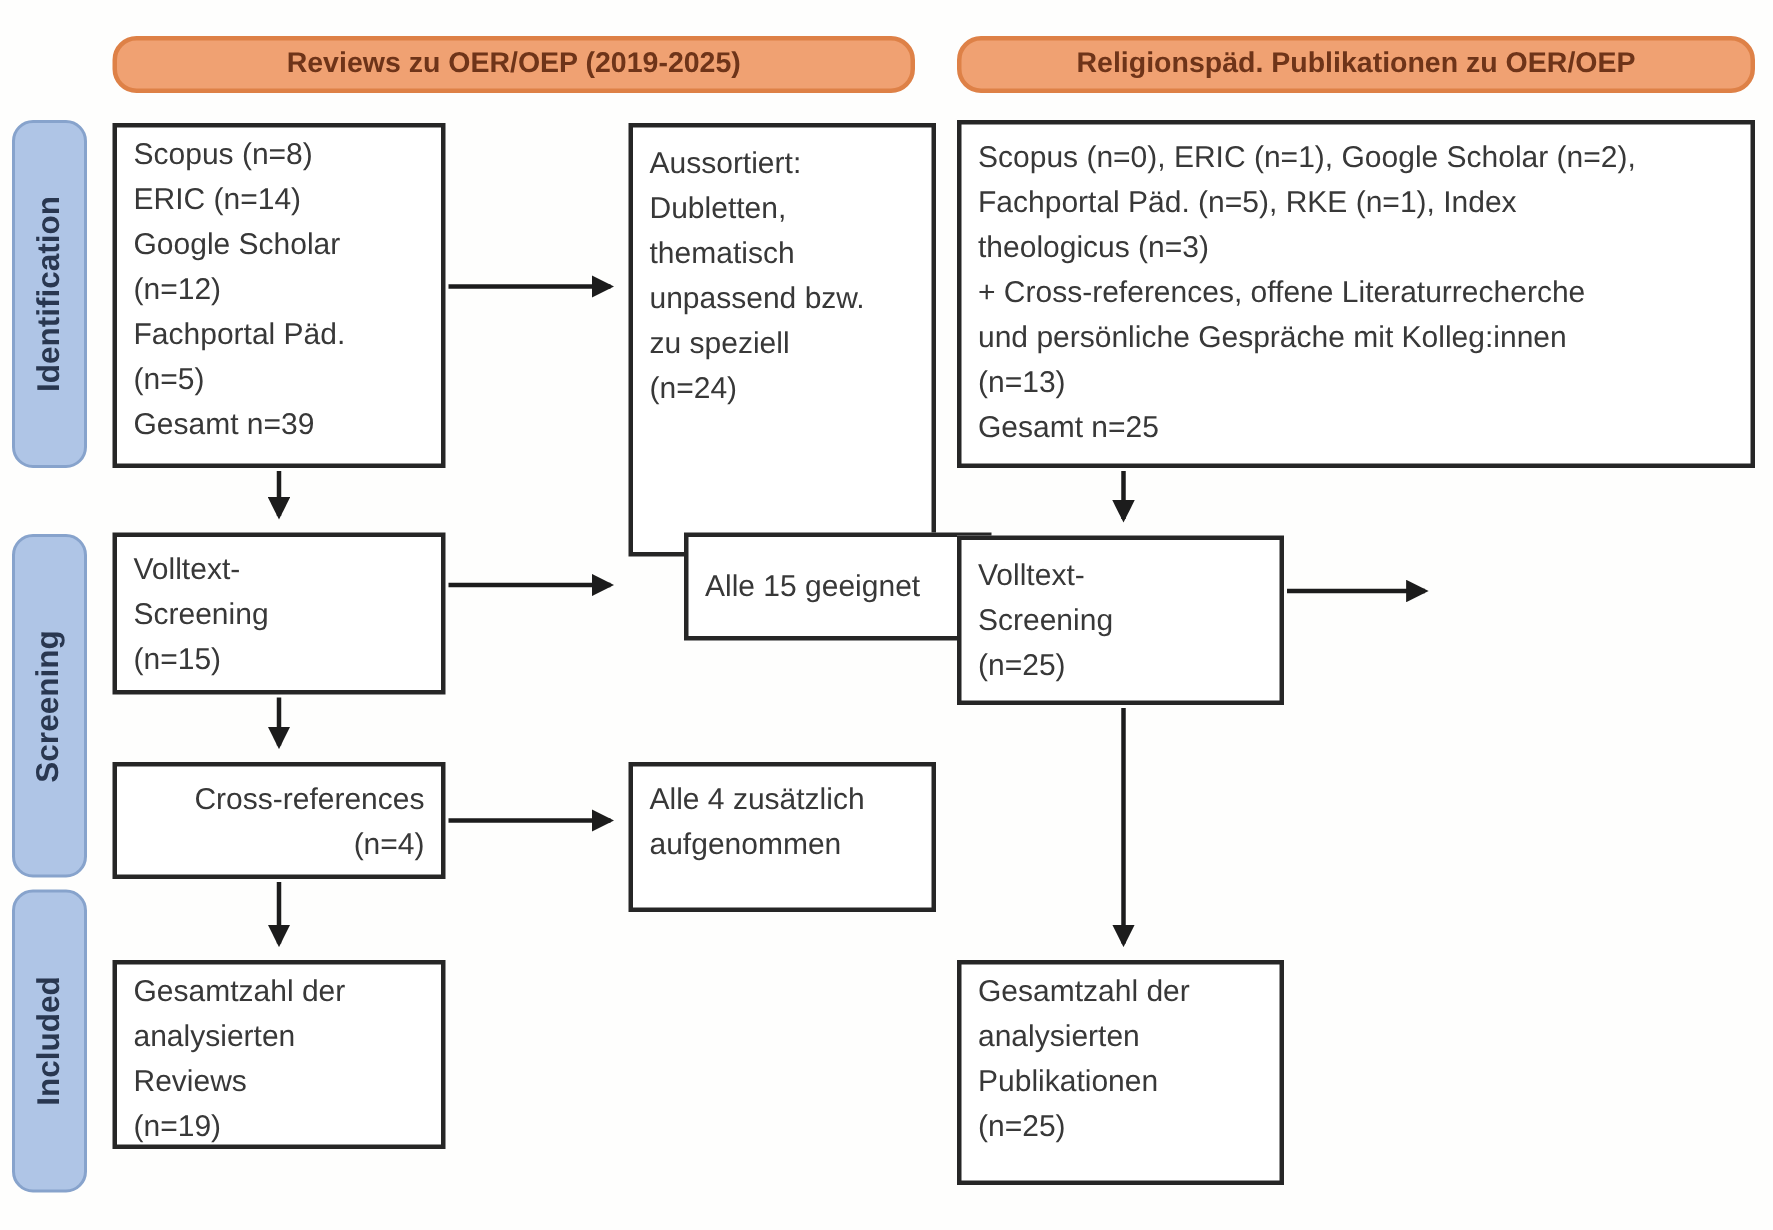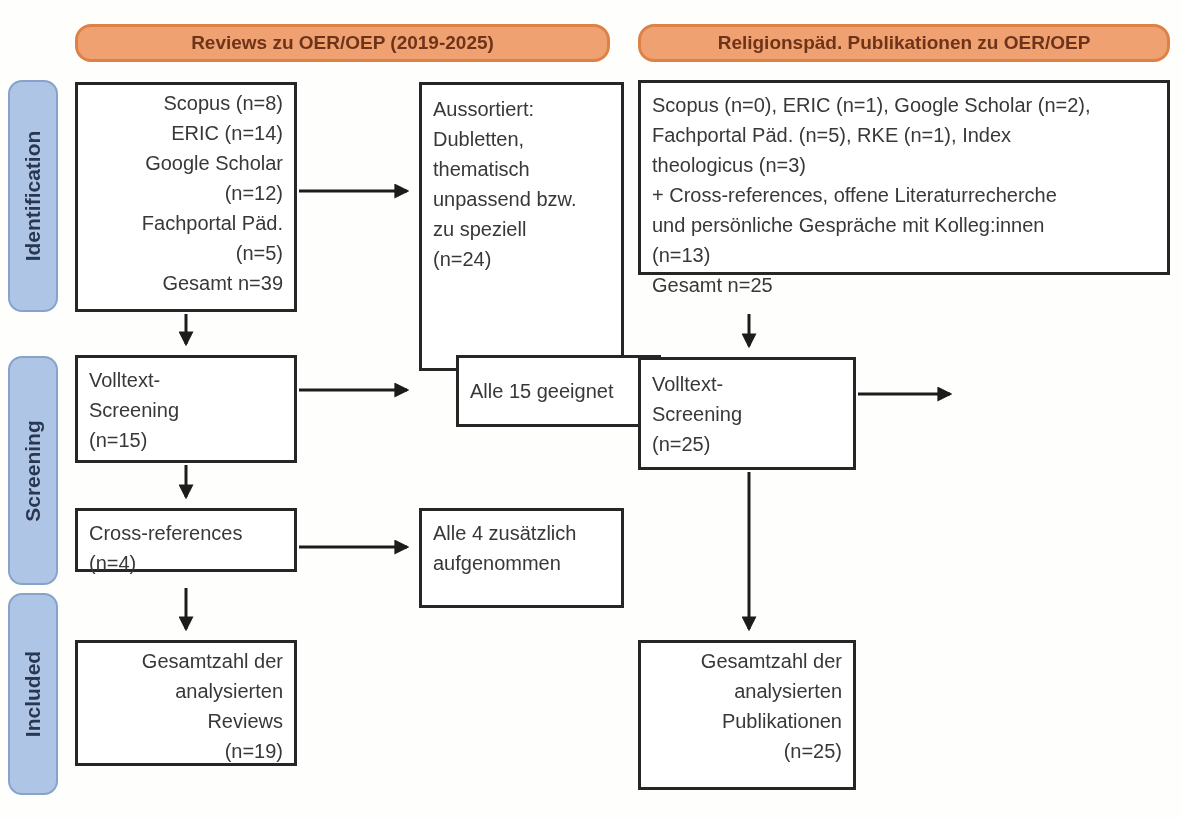--- a/index.html
+++ b/index.html
@@ -47,21 +47,21 @@
     white-space:pre-line;
     font-size:20px;
     line-height:30px;
     color:var(--box_text,#383838);
     padding:5px 11px 0 11px;
   }
   .fbox.v-center{display:flex;align-items:center;margin-left:37px;}
   .fbox.v-center .box-text{padding-top:0;}
   .fbox.pad-lg .box-text{padding-top:9px;}
   .fbox.pad-md .box-text{padding-top:7px;}
-  .fbox.pad-sm .box-text{padding-top:3px;text-align:right;}
+  .fbox.pad-sm .box-text{padding-top:3px;}
   #arrow-layer{position:absolute;left:0;top:0;pointer-events:none;}
   #arrow-layer line{stroke:var(--arrow,#1C1C1C);stroke-width:3;}
   #arrow-layer .head{fill:var(--arrow,#1C1C1C);}
 </style>
 </head>
 <body>
 
 <div id="stage">
 
   <div class="col-header" style="left:75px;top:24px;width:535px;height:38px;">
@@ -91,21 +91,21 @@
 Gesamt n=39</div>
   </div>
   <div class="fbox pad-lg" style="left:419px;top:82px;width:205px;height:289px;">
     <div class="box-text">Aussortiert:
 Dubletten,
 thematisch
 unpassend bzw.
 zu speziell
 (n=24)</div>
   </div>
-  <div class="fbox pad-md" style="left:638px;top:80px;width:532px;height:195px;">
+  <div class="fbox pad-md" style="left:638px;top:80px;width:532px;height:232px;">
     <div class="box-text">Scopus (n=0), ERIC (n=1), Google Scholar (n=2),
 Fachportal Päd. (n=5), RKE (n=1), Index
 theologicus (n=3)
 + Cross-references, offene Literaturrecherche
 und persönliche Gespräche mit Kolleg:innen
 (n=13)
 Gesamt n=25</div>
   </div>
 
   <div class="fbox pad-md" style="left:75px;top:355px;width:222px;height:108px;">
@@ -115,21 +115,21 @@
   </div>
   <div class="fbox v-center" style="left:419px;top:355px;width:205px;height:72px;">
     <div class="box-text">Alle 15 geeignet</div>
   </div>
   <div class="fbox pad-lg" style="left:638px;top:357px;width:218px;height:113px;">
     <div class="box-text">Volltext-
 Screening
 (n=25)</div>
   </div>
 
-  <div class="fbox pad-md" style="left:75px;top:508px;width:222px;height:64px;">
+  <div class="fbox pad-md" style="left:75px;top:508px;width:222px;height:78px;text-align:right;">
     <div class="box-text">Cross-references
 (n=4)</div>
   </div>
   <div class="fbox pad-md" style="left:419px;top:508px;width:205px;height:100px;">
     <div class="box-text">Alle 4 zusätzlich
 aufgenommen</div>
   </div>
 
   <div class="fbox pad-sm" style="left:75px;top:640px;width:222px;height:126px;">
     <div class="box-text">Gesamtzahl der

